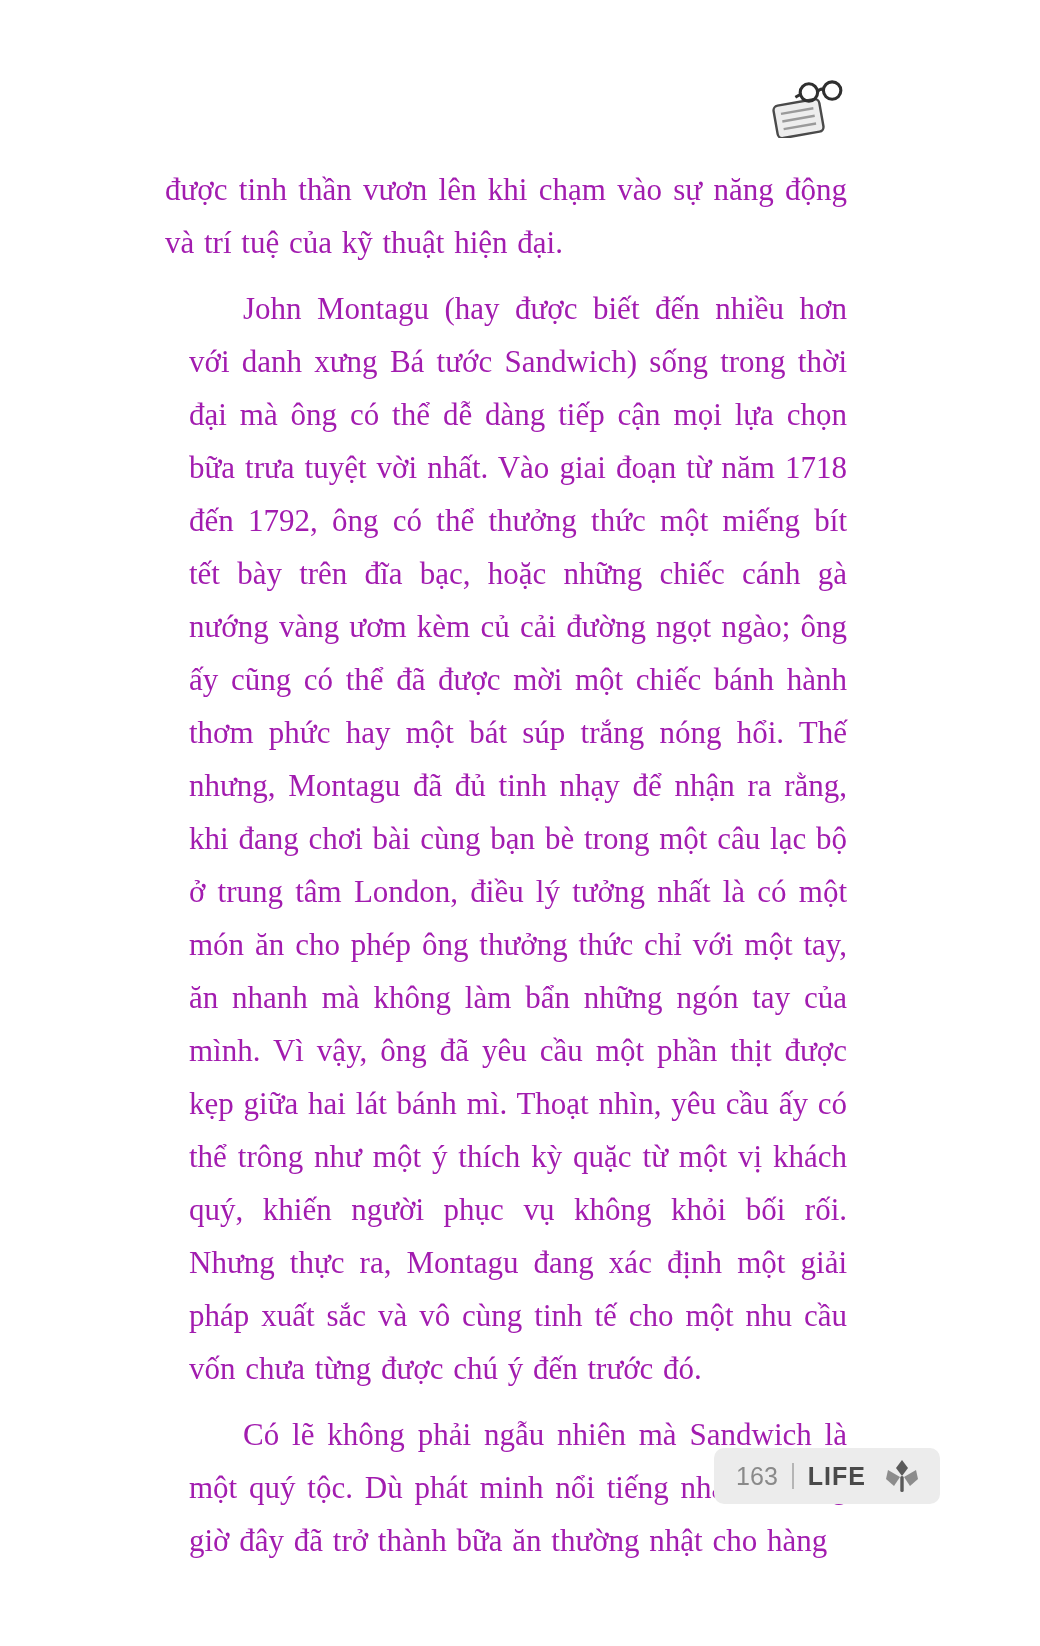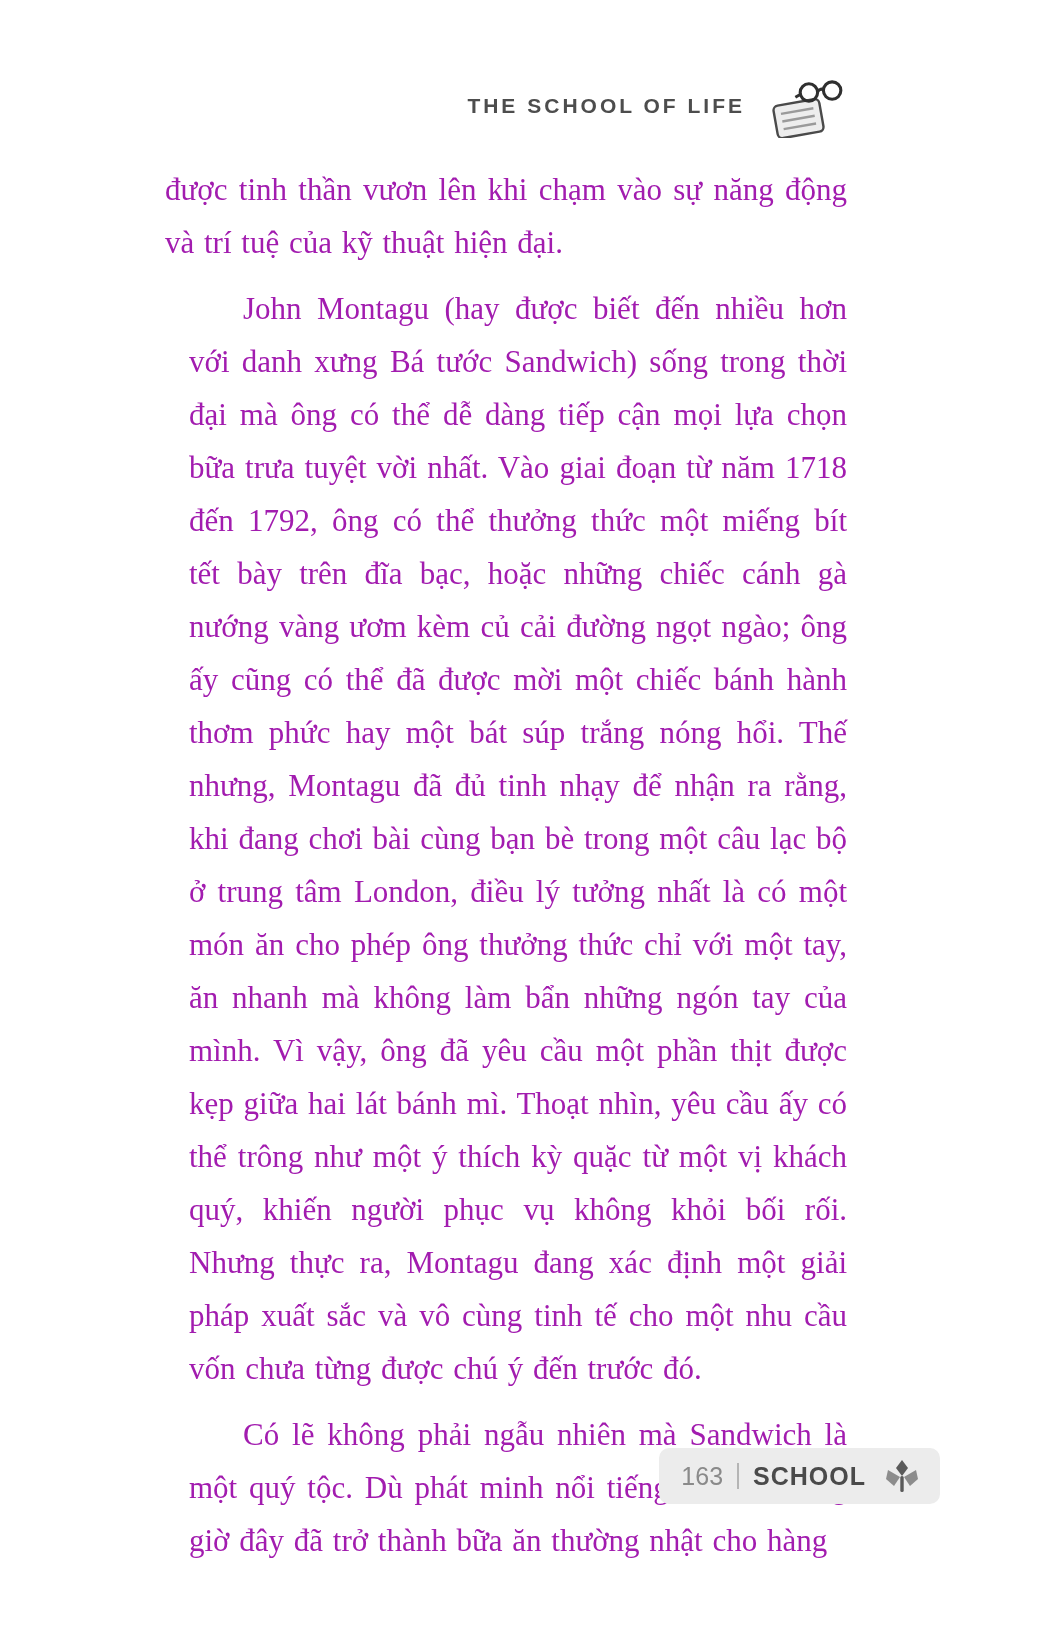--- a/index.html
+++ b/index.html
@@ -87,21 +87,20 @@
     color: #4a4a4a;
   }
   .footer-logo { line-height: 0; margin-left: 2px; }
 </style>
 </head>
 <body>
 
 <div class="page">
 
   <div class="page-header">
-    <span class="header-title">THE SCHOOL OF LIFE</span>
     <span class="header-icon">
       <svg viewBox="0 0 80 62" width="78" height="60" aria-hidden="true">
         <g transform="rotate(-10 38 40)">
           <rect x="8" y="24" width="48" height="34" rx="5" fill="#ededed" stroke="#4a4a4a" stroke-width="2.5"></rect>
           <line x1="15" y1="33" x2="49" y2="33" stroke="#9a9a9a" stroke-width="2.5"></line>
           <line x1="15" y1="41" x2="49" y2="41" stroke="#9a9a9a" stroke-width="2.5"></line>
           <line x1="15" y1="49" x2="49" y2="49" stroke="#9a9a9a" stroke-width="2.5"></line>
         </g>
         <circle cx="43" cy="15" r="9" fill="none" stroke="#2f2f2f" stroke-width="3.2"></circle>
         <circle cx="67" cy="13" r="9" fill="none" stroke="#2f2f2f" stroke-width="3.2"></circle>
@@ -114,21 +113,21 @@
   <div class="page-content">
     <p>được tinh thần vươn lên khi chạm vào sự năng động và trí tuệ của kỹ thuật hiện đại.</p>
     <p class="indent">John Montagu (hay được biết đến nhiều hơn với danh xưng Bá tước Sandwich) sống trong thời đại mà ông có thể dễ dàng tiếp cận mọi lựa chọn bữa trưa tuyệt vời nhất. Vào giai đoạn từ năm 1718 đến 1792, ông có thể thưởng thức một miếng bít tết bày trên đĩa bạc, hoặc những chiếc cánh gà nướng vàng ươm kèm củ cải đường ngọt ngào; ông ấy cũng có thể đã được mời một chiếc bánh hành thơm phức hay một bát súp trắng nóng hổi. Thế nhưng, Montagu đã đủ tinh nhạy để nhận ra rằng, khi đang chơi bài cùng bạn bè trong một câu lạc bộ ở trung tâm London, điều lý tưởng nhất là có một món ăn cho phép ông thưởng thức chỉ với một tay, ăn nhanh mà không làm bẩn những ngón tay của mình. Vì vậy, ông đã yêu cầu một phần thịt được kẹp giữa hai lát bánh mì. Thoạt nhìn, yêu cầu ấy có thể trông như một ý thích kỳ quặc từ một vị khách quý, khiến người phục vụ không khỏi bối rối. Nhưng thực ra, Montagu đang xác định một giải pháp xuất sắc và vô cùng tinh tế cho một nhu cầu vốn chưa từng được chú ý đến trước đó.</p>
     <p class="indent">Có lẽ không phải ngẫu nhiên mà Sandwich là một quý tộc. Dù phát minh nổi tiếng nhất của ông giờ đây đã trở thành bữa ăn thường nhật cho hàng</p>
   </div>
 
   <div class="page-footer">
     <div class="footer-badge">
       <span class="page-number">163</span>
       <span class="footer-divider"></span>
-      <span class="brand-name">SCHOOL</span>
+      <span class="brand-name">LIFE</span>
       <span class="footer-logo">
         <svg viewBox="0 0 40 40" width="40" height="40" aria-hidden="true">
           <path d="M20 4 L26 12 L20 20 L14 12 Z" fill="#5a5a5a"></path>
           <path d="M6 14 L18 21 L12 30 L4 23 Z" fill="#8c8c8c"></path>
           <path d="M34 14 L22 21 L28 30 L36 23 Z" fill="#8c8c8c"></path>
           <rect x="18.3" y="20" width="3.4" height="16" rx="1.5" fill="#5a5a5a"></rect>
         </svg>
       </span>
     </div>
   </div>

